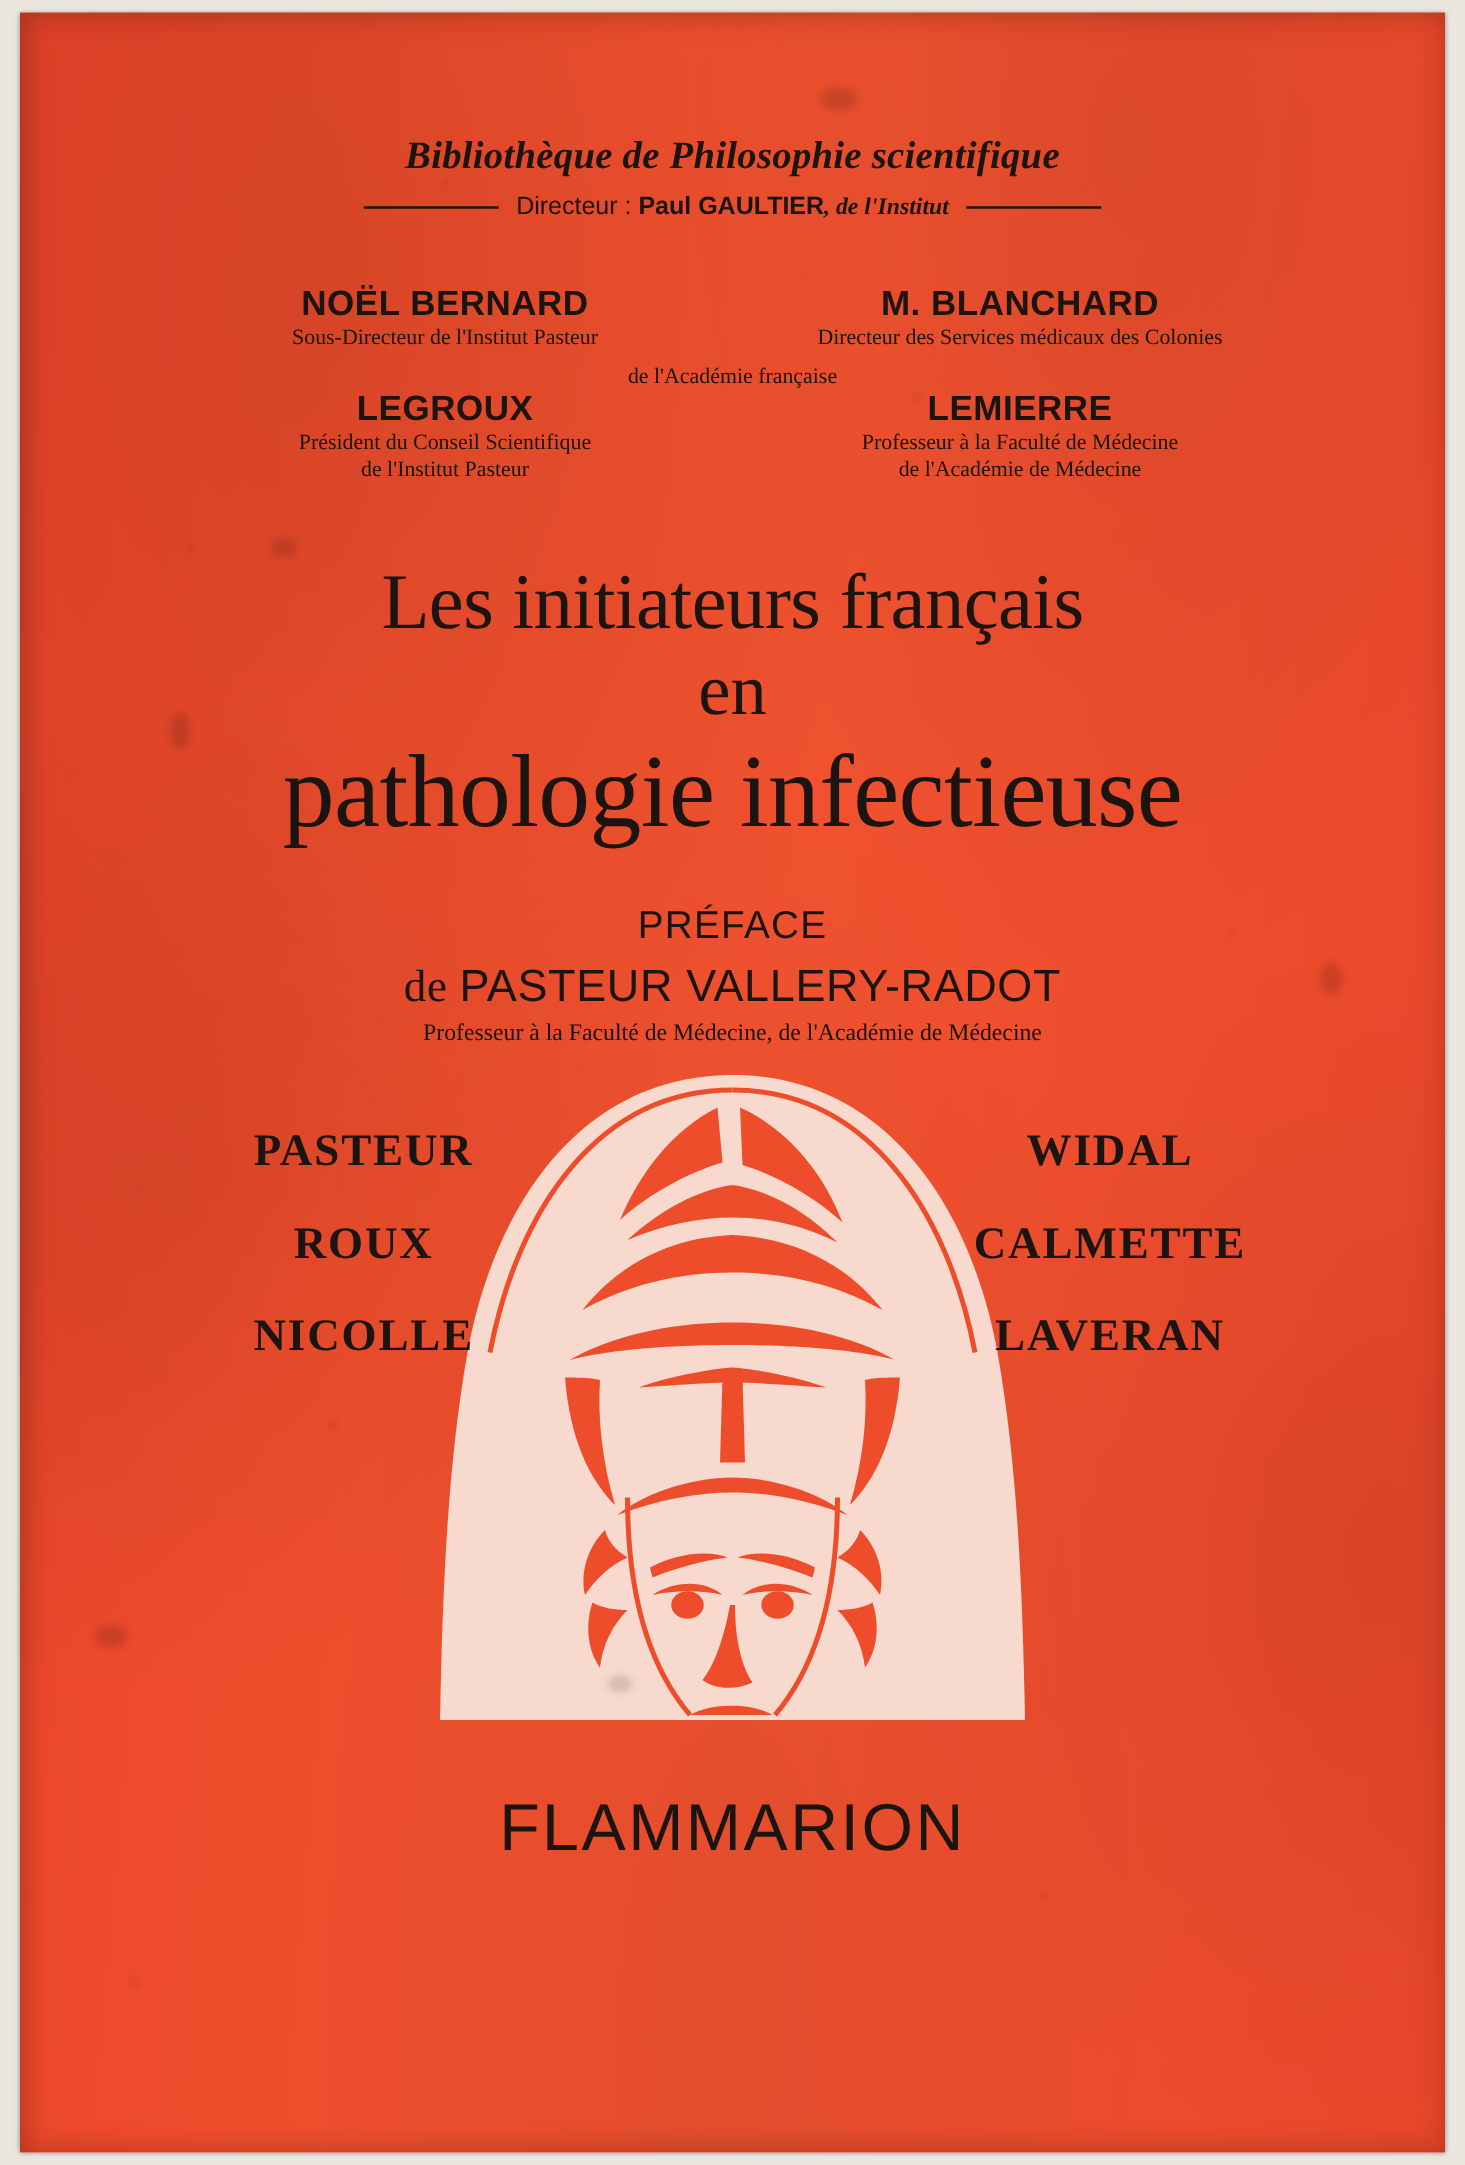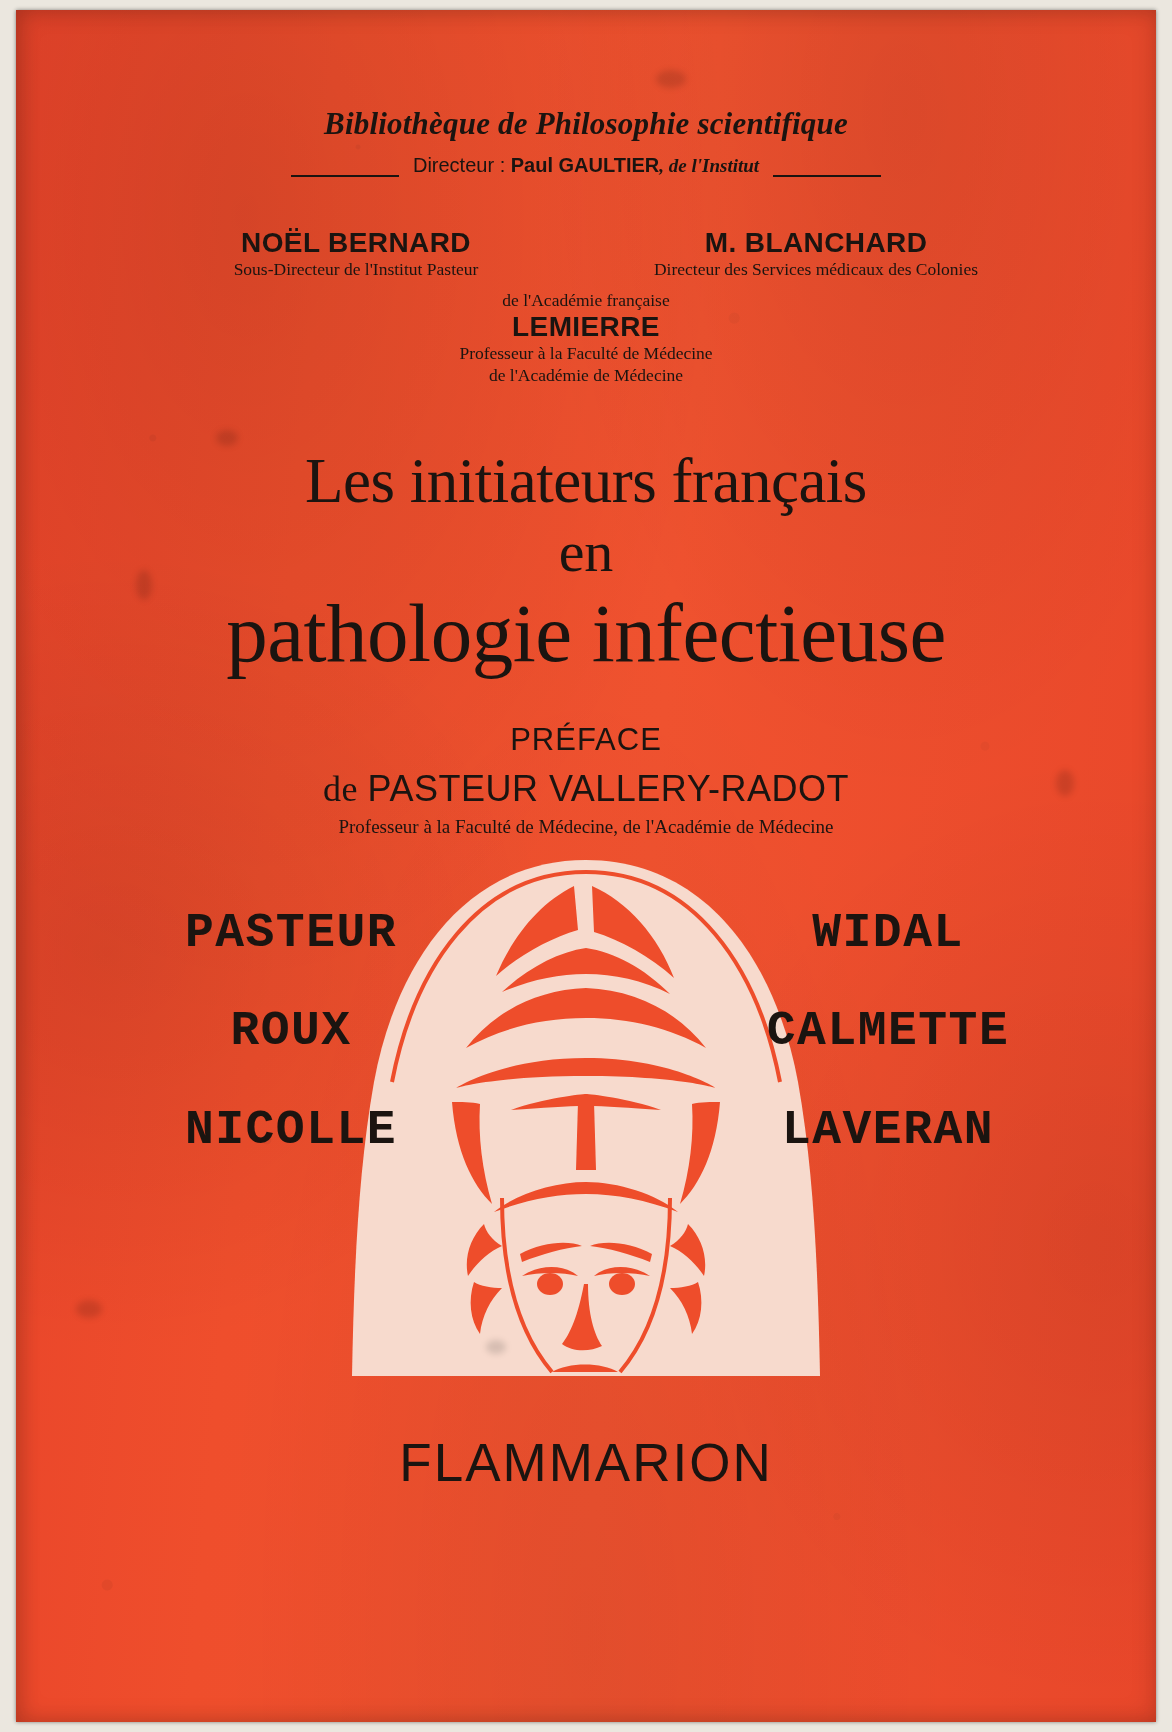--- a/index.html
+++ b/index.html
@@ -82,21 +82,21 @@
     font-style: italic;
     font-weight: bold;
     font-size: 31px;
     letter-spacing: 0.2px;
   }
   .director-line {
     margin-top: 12px;
     font-size: 20px;
     font-family: "Liberation Sans", sans-serif;
     display: flex;
-    align-items: flex-end;
+    align-items: center;
     justify-content: center;
     gap: 14px;
   }
   .rule {
     display: inline-block;
     width: 108px;
     height: 2px;
     background: #1b1410;
   }
   .director-line .dtext { white-space: nowrap; }
@@ -187,23 +187,23 @@
 
   
   .names-area {
     position: relative;
     margin-top: 28px;
     height: 560px;
   }
   .name-col {
     position: absolute;
     top: 18px;
-    font-family: Liberation Mono, monospace;
-    font-weight: bold;
-    font-size: 48px;
+    font-family: Liberation Serif, serif;
+    font-weight: bold;
+    font-size: 36px;
     letter-spacing: 1.5px;
     line-height: 2.05;
     z-index: 4;
   }
   .name-col.left { left: 150px; width: 250px; text-align: center; }
   .name-col.right { right: 138px; width: 260px; text-align: center; }
 
   .head-illo {
     position: absolute;
     left: 50%;
@@ -260,20 +260,25 @@
             <div class="comm-title">Directeur des Services médicaux des Colonies</div>
           </div>
         </div>
 
         <div class="comm-solo">
           <div class="comm-title">de l'Académie française</div>
         </div>
 
         <div class="comm-row">
           <div class="comm-block">
+            <div class="comm-name">LEGROUX</div>
+            <div class="comm-title">Président du Conseil Scientifique</div>
+            <div class="comm-title">de l'Institut Pasteur</div>
+          </div>
+          <div class="comm-block">
             <div class="comm-name">LEMIERRE</div>
             <div class="comm-title">Professeur à la Faculté de Médecine</div>
             <div class="comm-title">de l'Académie de Médecine</div>
           </div>
         </div>
       </div>
 
       <div class="title-block">
         <div class="title-l1">Les initiateurs français</div>
         <div class="title-l2">en</div>

